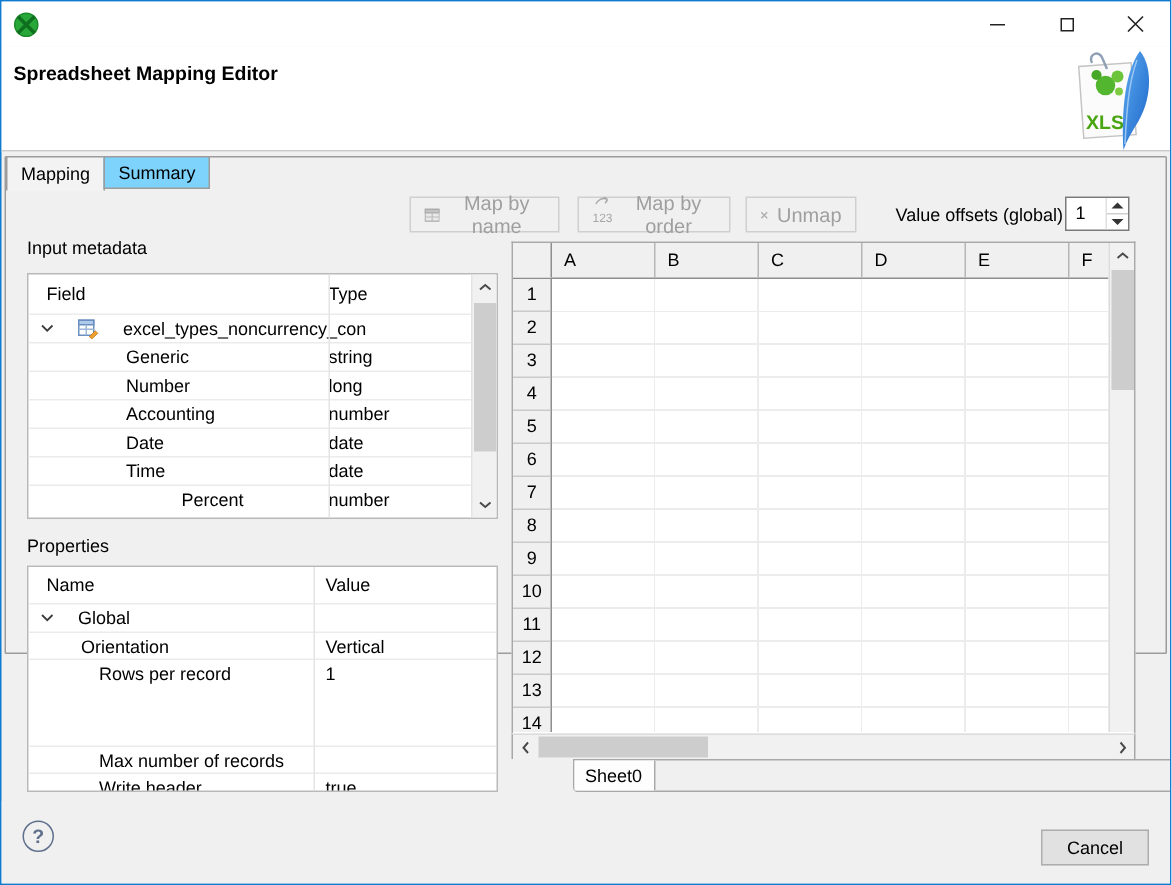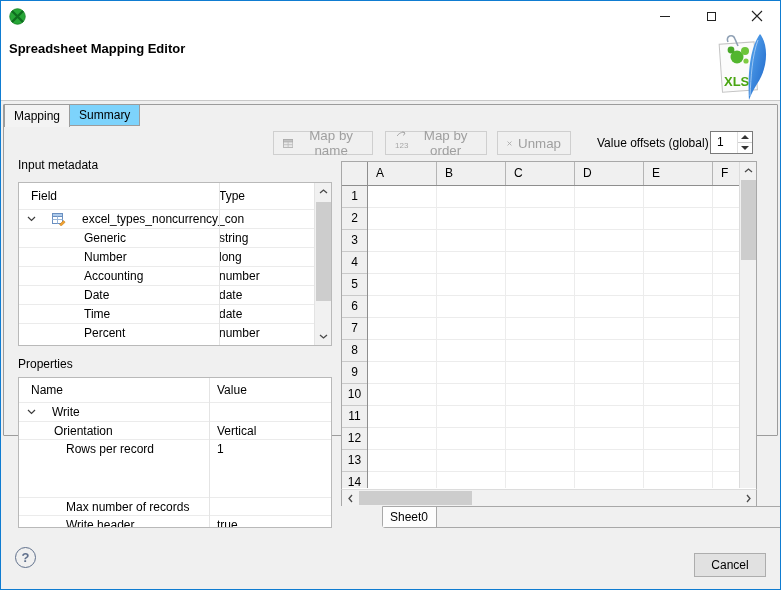--- a/index.html
+++ b/index.html
@@ -234,21 +234,21 @@
       </div>
       <div class="t-row">
         <div class="cell-left" style="width:200px; padding-left:65px;">Date</div>
         <div>date</div>
       </div>
       <div class="t-row">
         <div class="cell-left" style="width:200px; padding-left:65px;">Time</div>
         <div>date</div>
       </div>
       <div class="t-row">
-        <div class="cell-left" style="width:200px; padding-left:65px;">Percent</div>
+        <div class="cell-left" style="width:200px; padding-left:102px;">Percent</div>
         <div>number</div>
       </div>
       <div class="scrollbar-v">
         <div class="sb-arrow" style="top:0;">
           <svg width="9" height="5" viewBox="0 0 9 5">
             <path d="M1 4 L4.5 1 L8 4" fill="none" stroke="#4a4a4a" stroke-width="1.3"></path>
           </svg>
         </div>
         <div class="sb-thumb" style="top:19px; height:99px;"></div>
         <div class="sb-arrow" style="bottom:0;">
@@ -264,21 +264,21 @@
     <div class="panel" style="top:272px; height:151px;">
       <div class="col-sep" style="left:190px;"></div>
       <div class="t-header" style="height:24px;">
         <div class="h1" style="width:190px;">Name</div>
         <div style="padding-left:8px;">Value</div>
       </div>
       <div class="tree-root">
         <svg width="9" height="6" viewBox="0 0 9 6">
           <path d="M1 1 L4.5 4.5 L8 1" fill="none" stroke="#3c3c3c" stroke-width="1.2"></path>
         </svg>
-        <span>Write</span>
+        <span>Global</span>
       </div>
       <div class="t-row" style="height:18px;">
         <div class="cell-left" style="width:190px; padding-left:35px;">Orientation</div>
         <div style="padding-left:8px;">Vertical</div>
       </div>
       <div class="t-row" style="height:18px;">
         <div class="cell-left" style="width:190px; padding-left:47px;">Rows per record</div>
         <div style="padding-left:8px;">1</div>
       </div>
       <div class="t-row" style="height:18px;margin-top:40px;">

